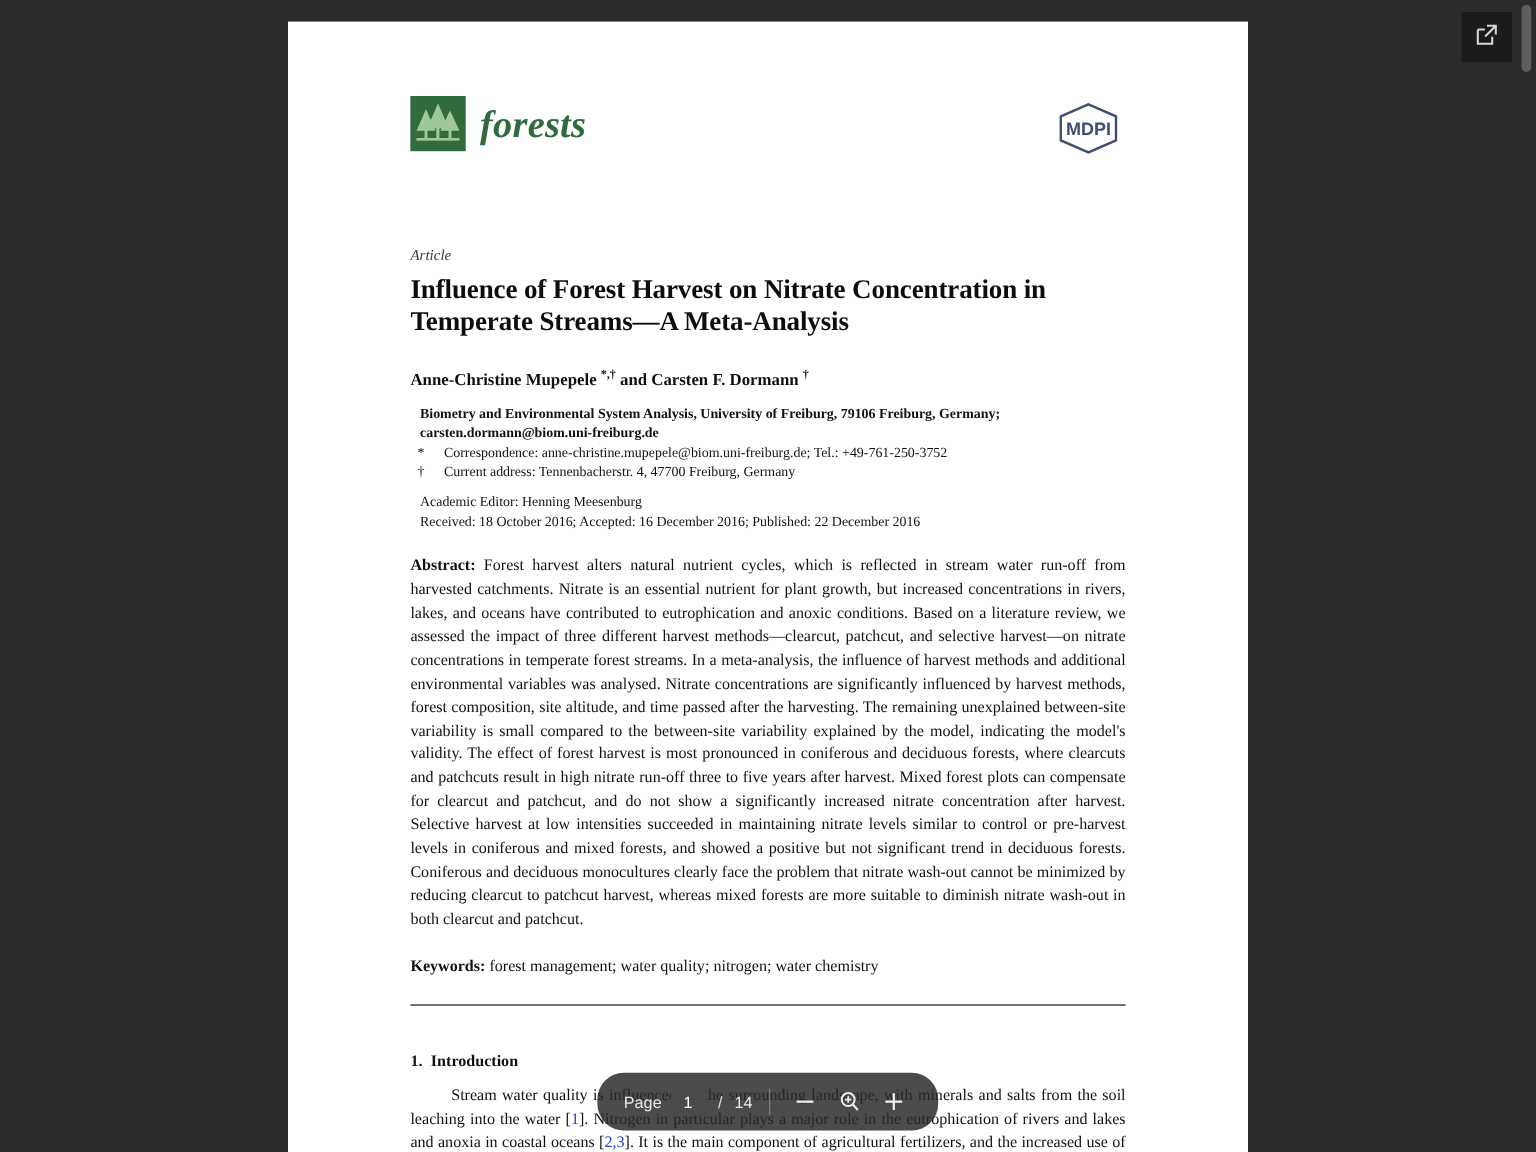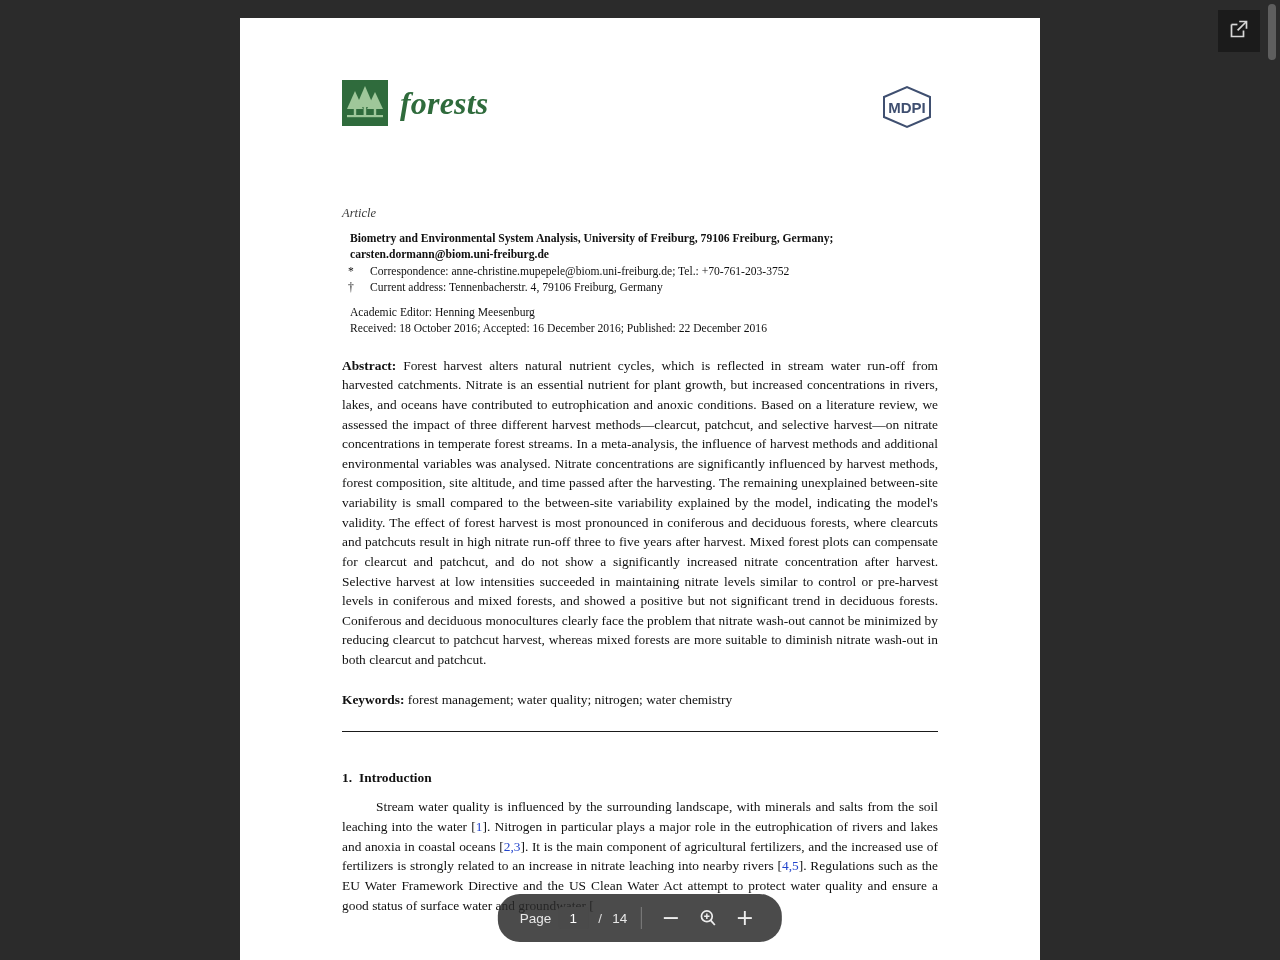--- a/index.html
+++ b/index.html
@@ -305,31 +305,35 @@
         <div class="mdpi-logo">
           <svg width="62" height="46" viewBox="0 0 62 46" aria-hidden="true">
             <path d="M8 13 L31 3 L54 13 L54 33 L31 43 L8 33 Z" fill="none" stroke="#3f4f70" stroke-width="2"></path>
             <rect x="11" y="13.5" width="40" height="19" fill="#ffffff"></rect>
             <text x="31" y="28.5" text-anchor="middle" font-family="Liberation Sans, sans-serif" font-size="15" font-weight="700" fill="#3f4f70">MDPI</text>
           </svg>
         </div>
       </div>
 
       <div class="article-kind">Article</div>
-
+      <h1 class="article-title">Influence of Forest Harvest on Nitrate Concentration in Temperate Streams—A Meta-Analysis</h1>
+
+      <div class="authors">
+        <span>Anne-Christine Mupepele <sup>*,†</sup> and Carsten F. Dormann <sup>†</sup></span>
+      </div>
 
       <div class="affil-block">
         <div class="affil-line">Biometry and Environmental System Analysis, University of Freiburg, 79106 Freiburg, Germany; carsten.dormann@biom.uni-freiburg.de</div>
         <div class="note-line">
           <span class="note-mark">*</span>
-          <span class="note-text">Correspondence: anne-christine.mupepele@biom.uni-freiburg.de; Tel.: +70-761-203-3752</span>
+          <span class="note-text">Correspondence: anne-christine.mupepele@biom.uni-freiburg.de; Tel.: +49-761-250-3752</span>
         </div>
         <div class="note-line">
           <span class="note-mark">†</span>
-          <span class="note-text">Current address: Tennenbacherstr. 4, 79106 Freiburg, Germany</span>
+          <span class="note-text">Current address: Tennenbacherstr. 4, 47700 Freiburg, Germany</span>
         </div>
       </div>
 
       <div class="editor-block">
         <div>Academic Editor: Henning Meesenburg</div>
         <div>Received: 18 October 2016; Accepted: 16 December 2016; Published: 22 December 2016</div>
       </div>
 
       <div class="abstract">
         <b>Abstract:</b><span> Forest harvest alters natural nutrient cycles, which is reflected in stream water run-off from harvested catchments. Nitrate is an essential nutrient for plant growth, but increased concentrations in rivers, lakes, and oceans have contributed to eutrophication and anoxic conditions. Based on a literature review, we assessed the impact of three different harvest methods—clearcut, patchcut, and selective harvest—on nitrate concentrations in temperate forest streams. In a meta-analysis, the influence of harvest methods and additional environmental variables was analysed. Nitrate concentrations are significantly influenced by harvest methods, forest composition, site altitude, and time passed after the harvesting. The remaining unexplained between-site variability is small compared to the between-site variability explained by the model, indicating the model's validity. The effect of forest harvest is most pronounced in coniferous and deciduous forests, where clearcuts and patchcuts result in high nitrate run-off three to five years after harvest. Mixed forest plots can compensate for clearcut and patchcut, and do not show a significantly increased nitrate concentration after harvest. Selective harvest at low intensities succeeded in maintaining nitrate levels similar to control or pre-harvest levels in coniferous and mixed forests, and showed a positive but not significant trend in deciduous forests. Coniferous and deciduous monocultures clearly face the problem that nitrate wash-out cannot be minimized by reducing clearcut to patchcut harvest, whereas mixed forests are more suitable to diminish nitrate wash-out in both clearcut and patchcut.</span>

